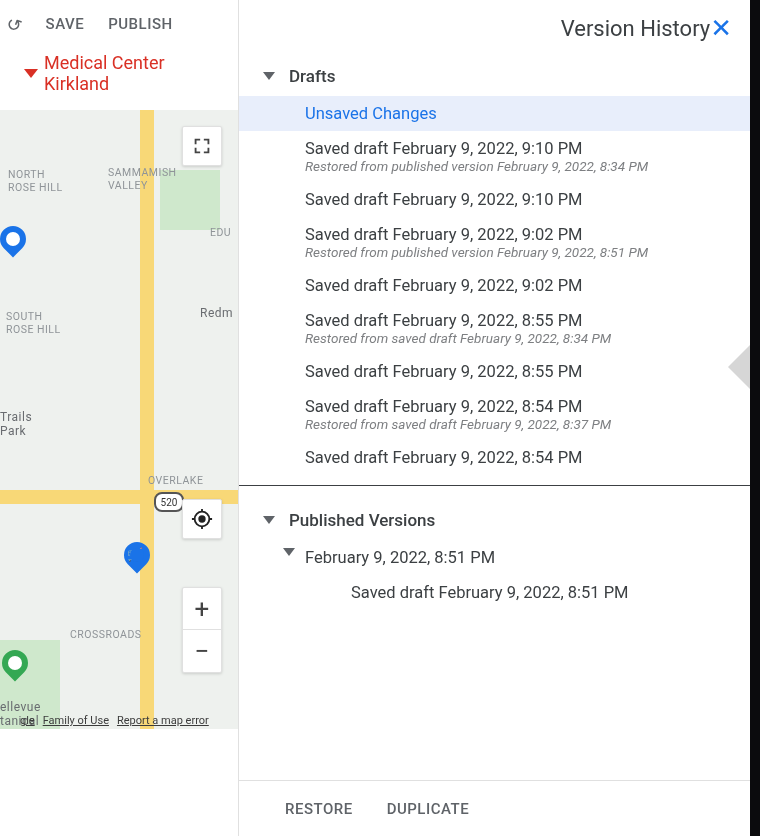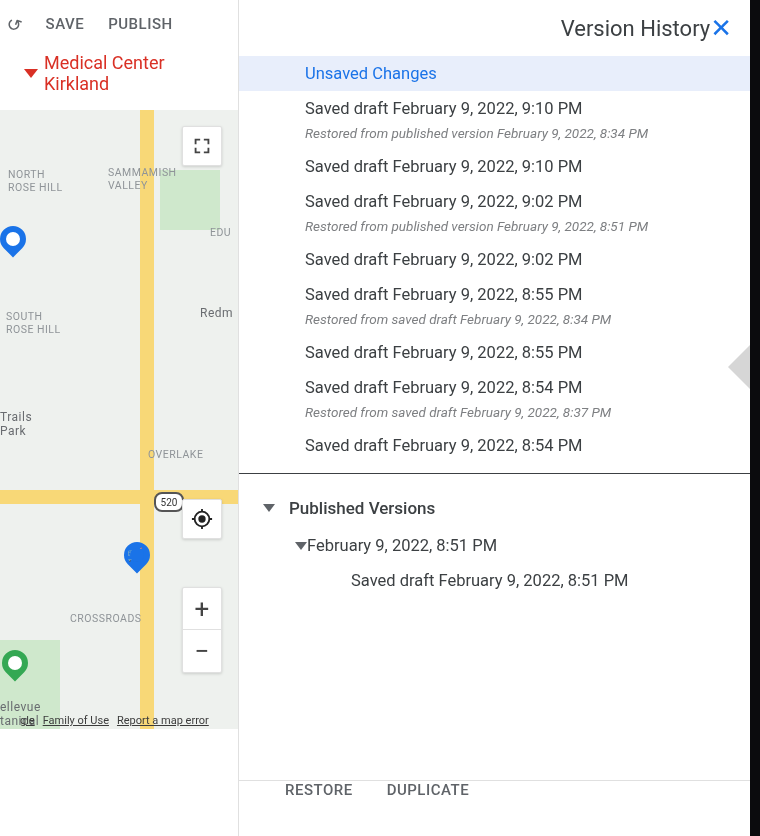--- a/index.html
+++ b/index.html
@@ -138,38 +138,38 @@
   }
 
   .item{
     padding:8px 12px 8px 66px;
     cursor:pointer;
   }
   .item.selected{
     background:#e8eefb; color:#1a73e8;
   }
   .item .note{
-    display:block; font-size:13.5px; font-style:italic; color:#7d7f82; margin-top:7px;
+    display:block; font-size:13.5px; font-style:italic; color:#7d7f82; margin-top:0;
   }
 
   .published-sub{
-    display:flex; align-items:center; 
-    padding:8px 0 8px 56px; cursor:pointer;
+    display:flex; gap:10px;
+    padding:8px 0 8px 44px; cursor:pointer;
   }
   .published-sub-item{
     padding:8px 20px 8px 80px; cursor:pointer;margin-left:32px;
   }
 
   hr.section-divider{
     border:none; border-top:1px solid #3c4043; margin:10px 0 14px 0;
   }
 
   .panel-footer{
     height:56px; border-top:1px solid #e0e0e0;
-    display:flex; gap:34px;
+    display:flex; align-items:center; gap:34px;
     padding-left:46px;
     font-size:15px; font-weight:500; letter-spacing:.5px; color:#5f6368;
   }
   .panel-footer span{ cursor:pointer; }
 
   
   .right-edge{
     position:absolute; top:0; right:0; bottom:0; width:10px; background:#0b0b0d;
   }
   .right-arrow{
@@ -195,22 +195,22 @@
   <span class="label" style="left:8px; top:58px; white-space:pre">NORTH
 ROSE HILL</span>
   <span class="label" style="left:108px; top:56px; white-space:pre">SAMMAMISH
 VALLEY</span>
   <span class="label" style="left:210px; top:116px">EDU</span>
   <span class="label" style="left:6px; top:200px; white-space:pre">SOUTH
 ROSE HILL</span>
   <span class="label mixed" style="left:200px; top:196px">Redm</span>
   <span class="label mixed" style="left:0px; top:300px; white-space:pre">Trails
 Park</span>
-  <span class="label" style="left:148px; top:338px">OVERLAKE</span>
-  <span class="label" style="left:70px; top:502px">CROSSROADS</span>
+  <span class="label" style="left:148px; top:364px">OVERLAKE</span>
+  <span class="label" style="left:70px; top:518px">CROSSROADS</span>
   <span class="label mixed" style="left:0px; top:590px; white-space:pre">ellevue
 tanical
 arden</span>
   <span class="label" style="left:106px; top:650px">LAKE HIL</span>
 
 
   <span class="pin" style="left:0px; top:116px"></span>
   <span class="pin shop" style="left:124px; top:432px"></span>
   <span class="pin green" style="left:2px; top:540px"></span>
   <span class="pin" style="left:112px; top:680px"></span>
@@ -242,20 +242,24 @@
 </div>
 
 <div class="panel">
   <div class="panel-header">
     <span>Version History</span>
     <span class="close">✕</span>
   </div>
 
   <div class="panel-body">
 
+    <div class="section-header">
+      <span class="tri"></span>
+      <span>Drafts</span>
+    </div>
     <div id="drafts-list">
         <div class="item selected">Unsaved Changes</div>
         <div class="item">Saved draft February 9, 2022, 9:10 PM<span class="note">Restored from published version February 9, 2022, 8:34 PM</span></div>
         <div class="item">Saved draft February 9, 2022, 9:10 PM</div>
         <div class="item">Saved draft February 9, 2022, 9:02 PM<span class="note">Restored from published version February 9, 2022, 8:51 PM</span></div>
         <div class="item">Saved draft February 9, 2022, 9:02 PM</div>
         <div class="item">Saved draft February 9, 2022, 8:55 PM<span class="note">Restored from saved draft February 9, 2022, 8:34 PM</span></div>
         <div class="item">Saved draft February 9, 2022, 8:55 PM</div>
         <div class="item">Saved draft February 9, 2022, 8:54 PM<span class="note">Restored from saved draft February 9, 2022, 8:37 PM</span></div>
         <div class="item">Saved draft February 9, 2022, 8:54 PM</div>

